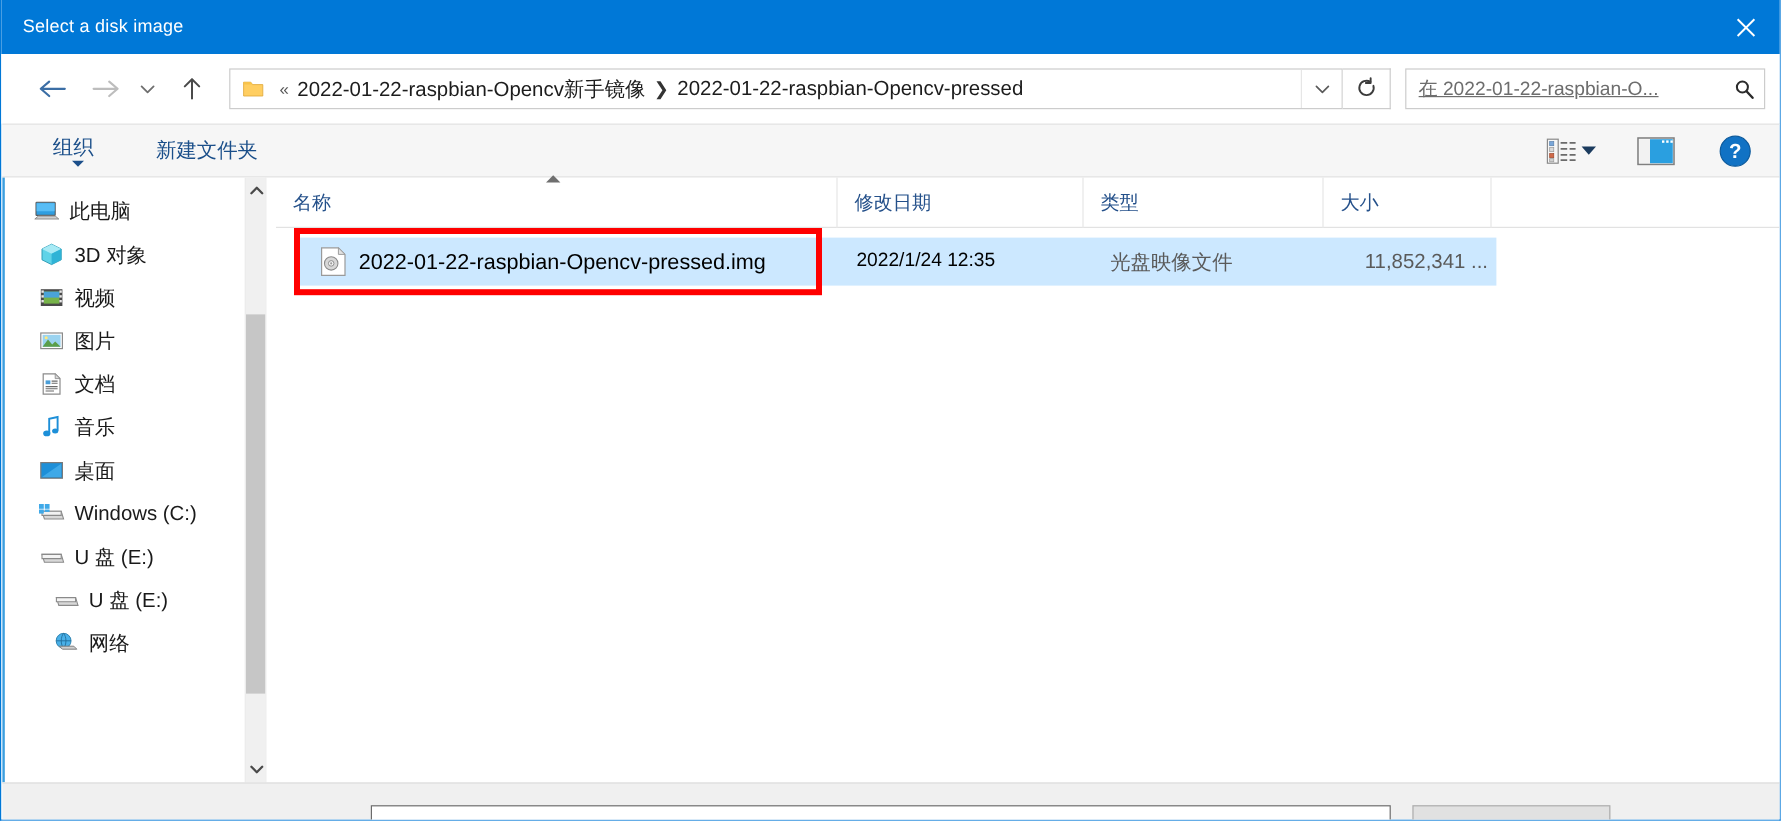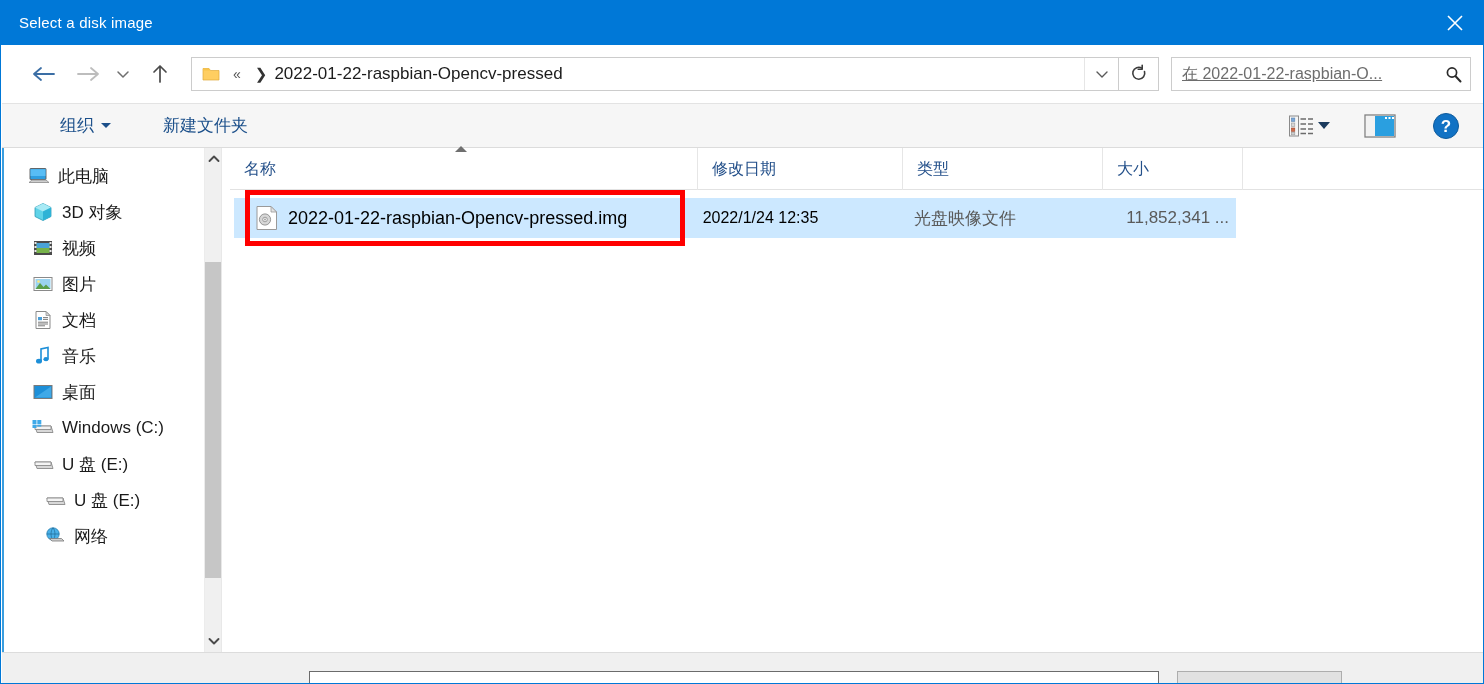--- a/index.html
+++ b/index.html
@@ -131,21 +131,21 @@
     border-bottom: 1px solid #dcdcdc;
     display: flex; align-items: center;
   }
   .tb-item {
     display: flex; align-items: center;
     font-size: 17px;
     color: #1b4f8a;
     height: 30px;
     padding: 0 6px;
   }
-  .tb-organize { margin-left: 52px; }
+  .tb-organize { margin-left: 36px; flex-direction: column; }
   .tb-newfolder { margin-left: 40px; }
   .tb-caret {
     display: inline-block;
     margin-left: 7px;
     width: 0; height: 0;
     border-left: 5px solid transparent;
     border-right: 5px solid transparent;
     border-top: 5px solid #1b4f8a;
   }
   .tb-spacer { flex: 1; }
@@ -254,21 +254,21 @@
     position: absolute;
     left: 225px; top: -2px;
     width: 0; height: 0;
     border-left: 6px solid transparent;
     border-right: 6px solid transparent;
     border-bottom: 6px solid #6f6f6f;
   }
 
   .file-row {
     position: absolute;
-    left: 4px; top: 50px;
+    left: 15px; top: 50px;
     width: 1002px; height: 40px;
     background: #cce8ff;
     display: flex; align-items: center;
   }
   .file-ico {
     width: 24px; height: 26px;
     margin-left: 21px; margin-right: 9px;
     flex: none;
   }
   .file-name {
@@ -372,20 +372,21 @@
       </svg>
     </div>
 
     <div class="addressbar">
       <svg class="addr-folder-icon" viewBox="0 0 18 18">
         <path d="M1 3.5 L7 3.5 L8.5 5.5 L17 5.5 L17 15 L1 15 Z" fill="#ffce61" stroke="#e0a93a" stroke-width="0.7"></path>
         <path d="M1 3.5 L7 3.5 L8.5 5.5 L1 5.5 Z" fill="#f8c34b"></path>
       </svg>
       <div class="addr-crumbs">
         <span class="addr-sep">«</span>
+        <span class="addr-crumb">2022-01-22-raspbian-Opencv新手镜像</span>
         <span class="addr-sep chev">❯</span>
         <span class="addr-crumb">2022-01-22-raspbian-Opencv-pressed</span>
       </div>
       <div class="addr-drop">
         <svg width="14" height="14" viewBox="0 0 14 14">
           <path d="M2 5 L7 10 L12 5" stroke="#5a5a5a" stroke-width="1.4" fill="none" stroke-linecap="round" stroke-linejoin="round"></path>
         </svg>
       </div>
     </div>
 

